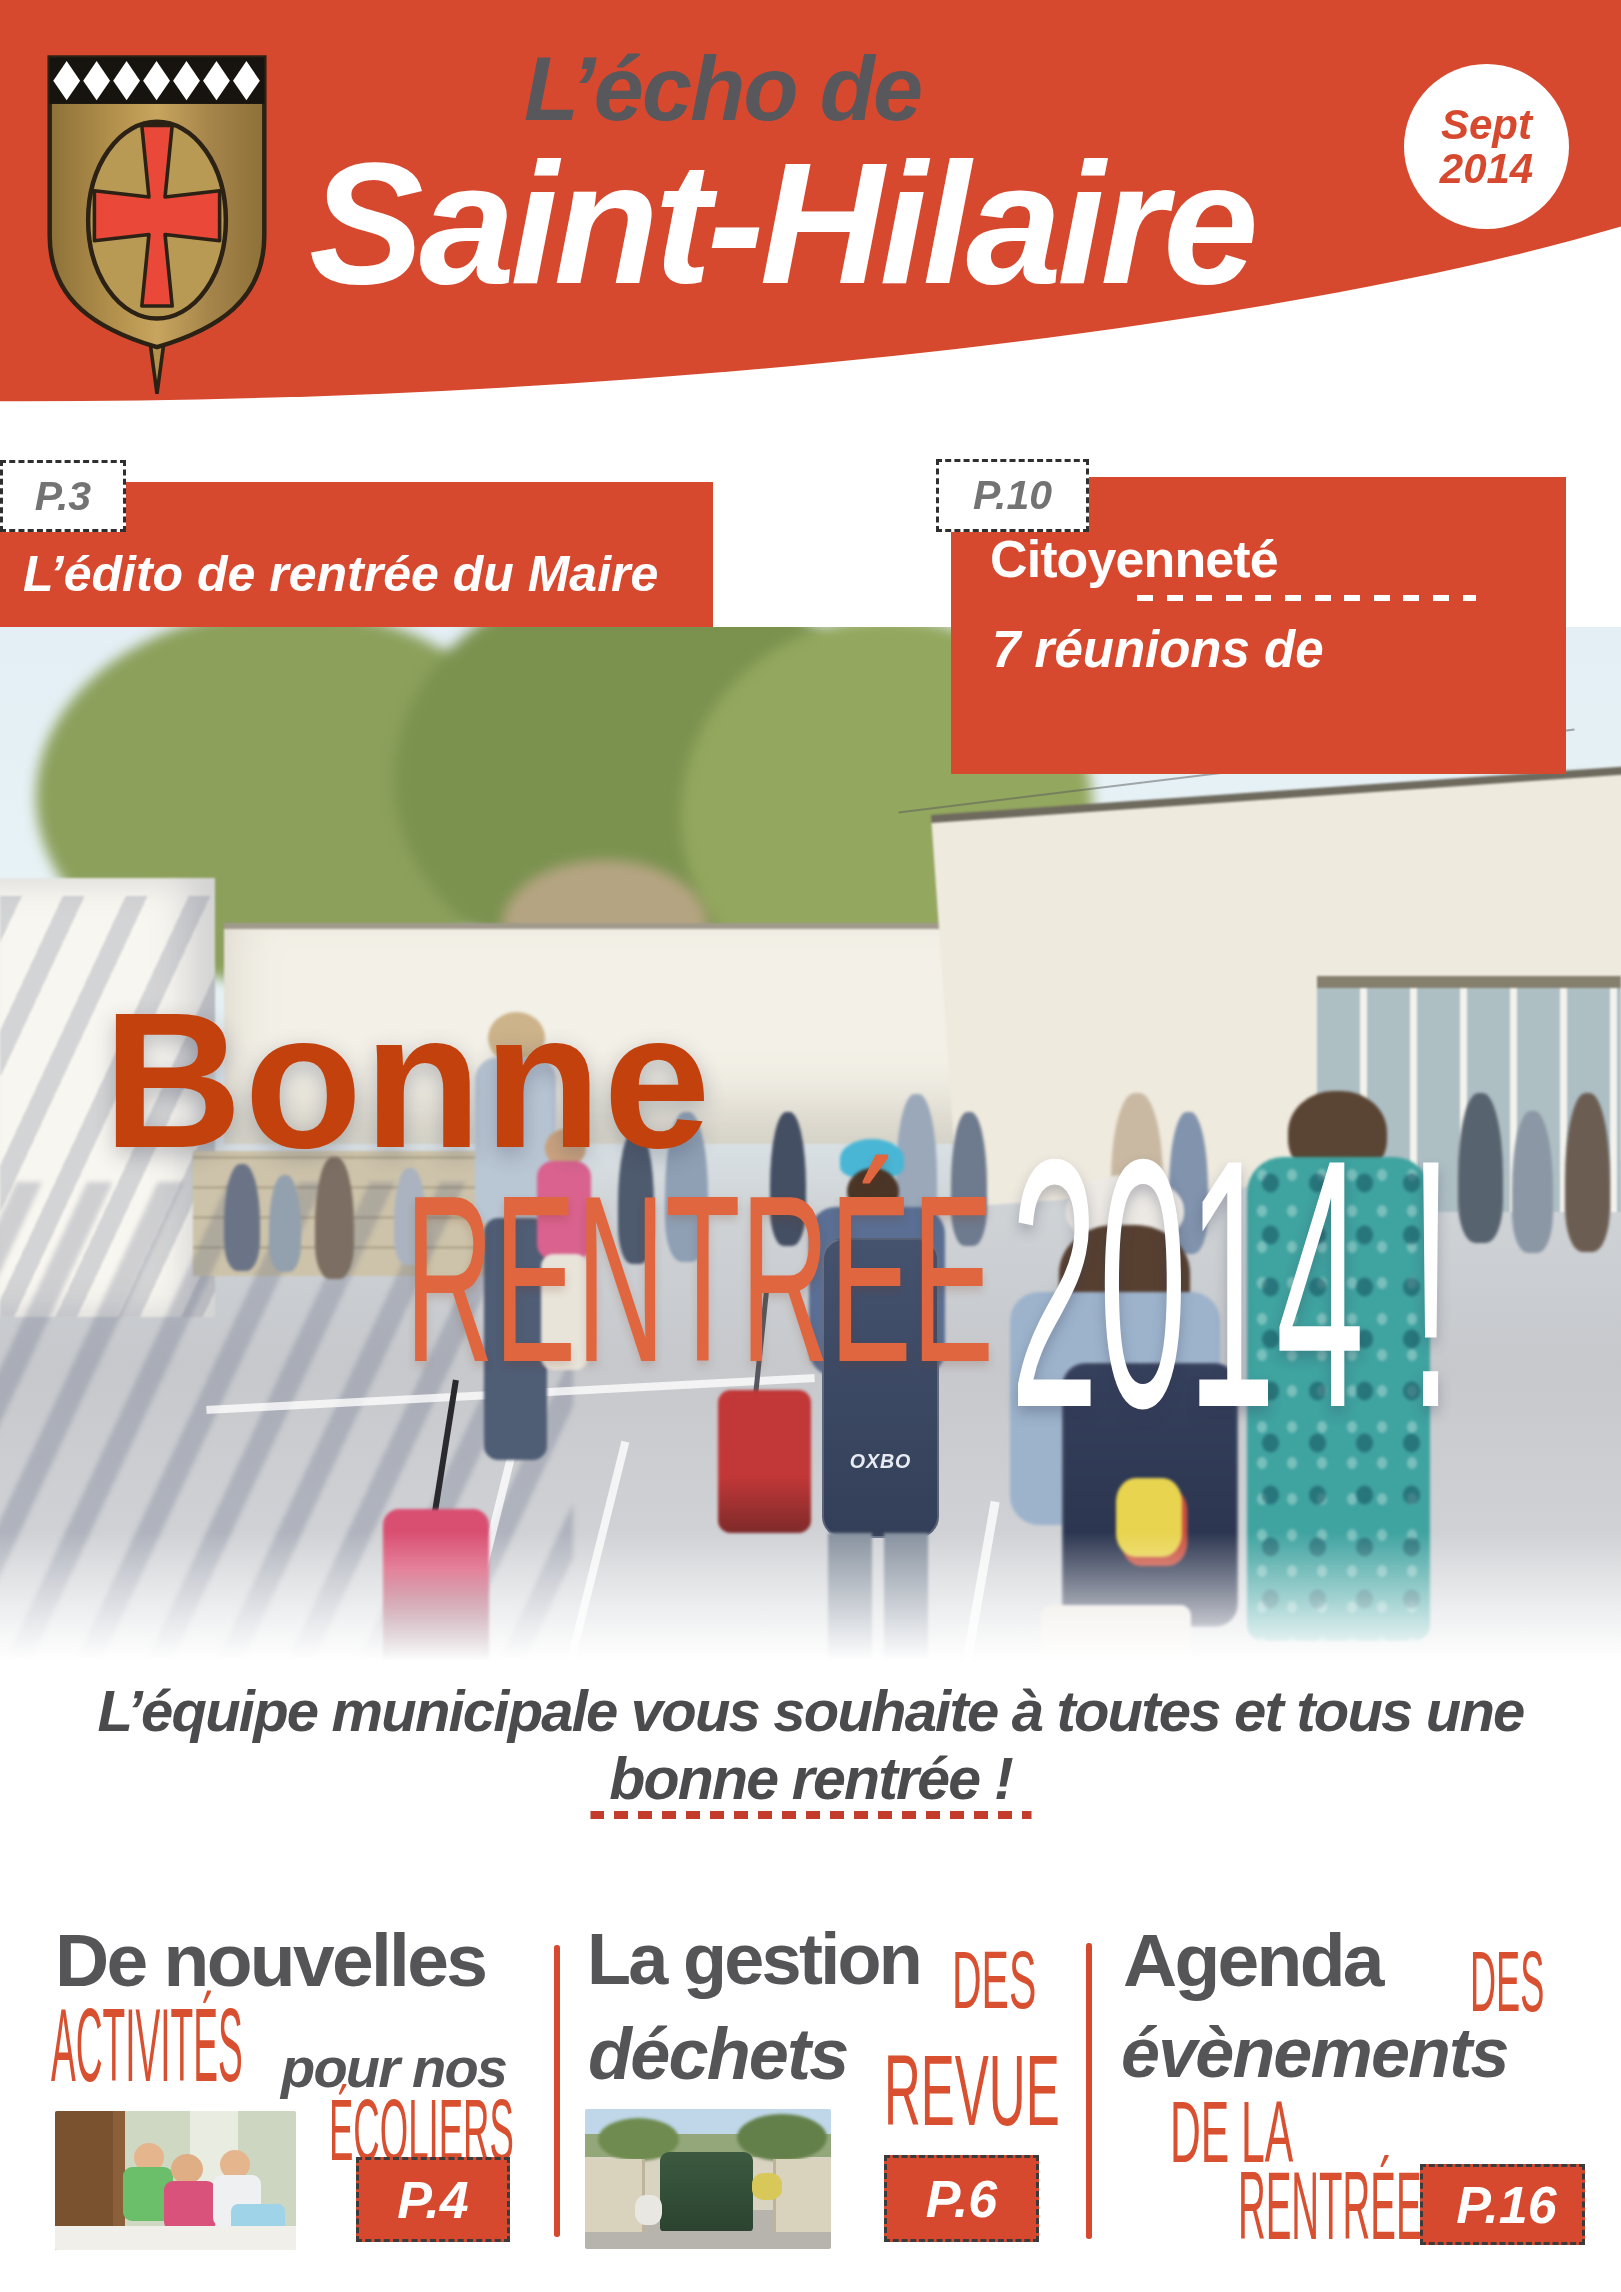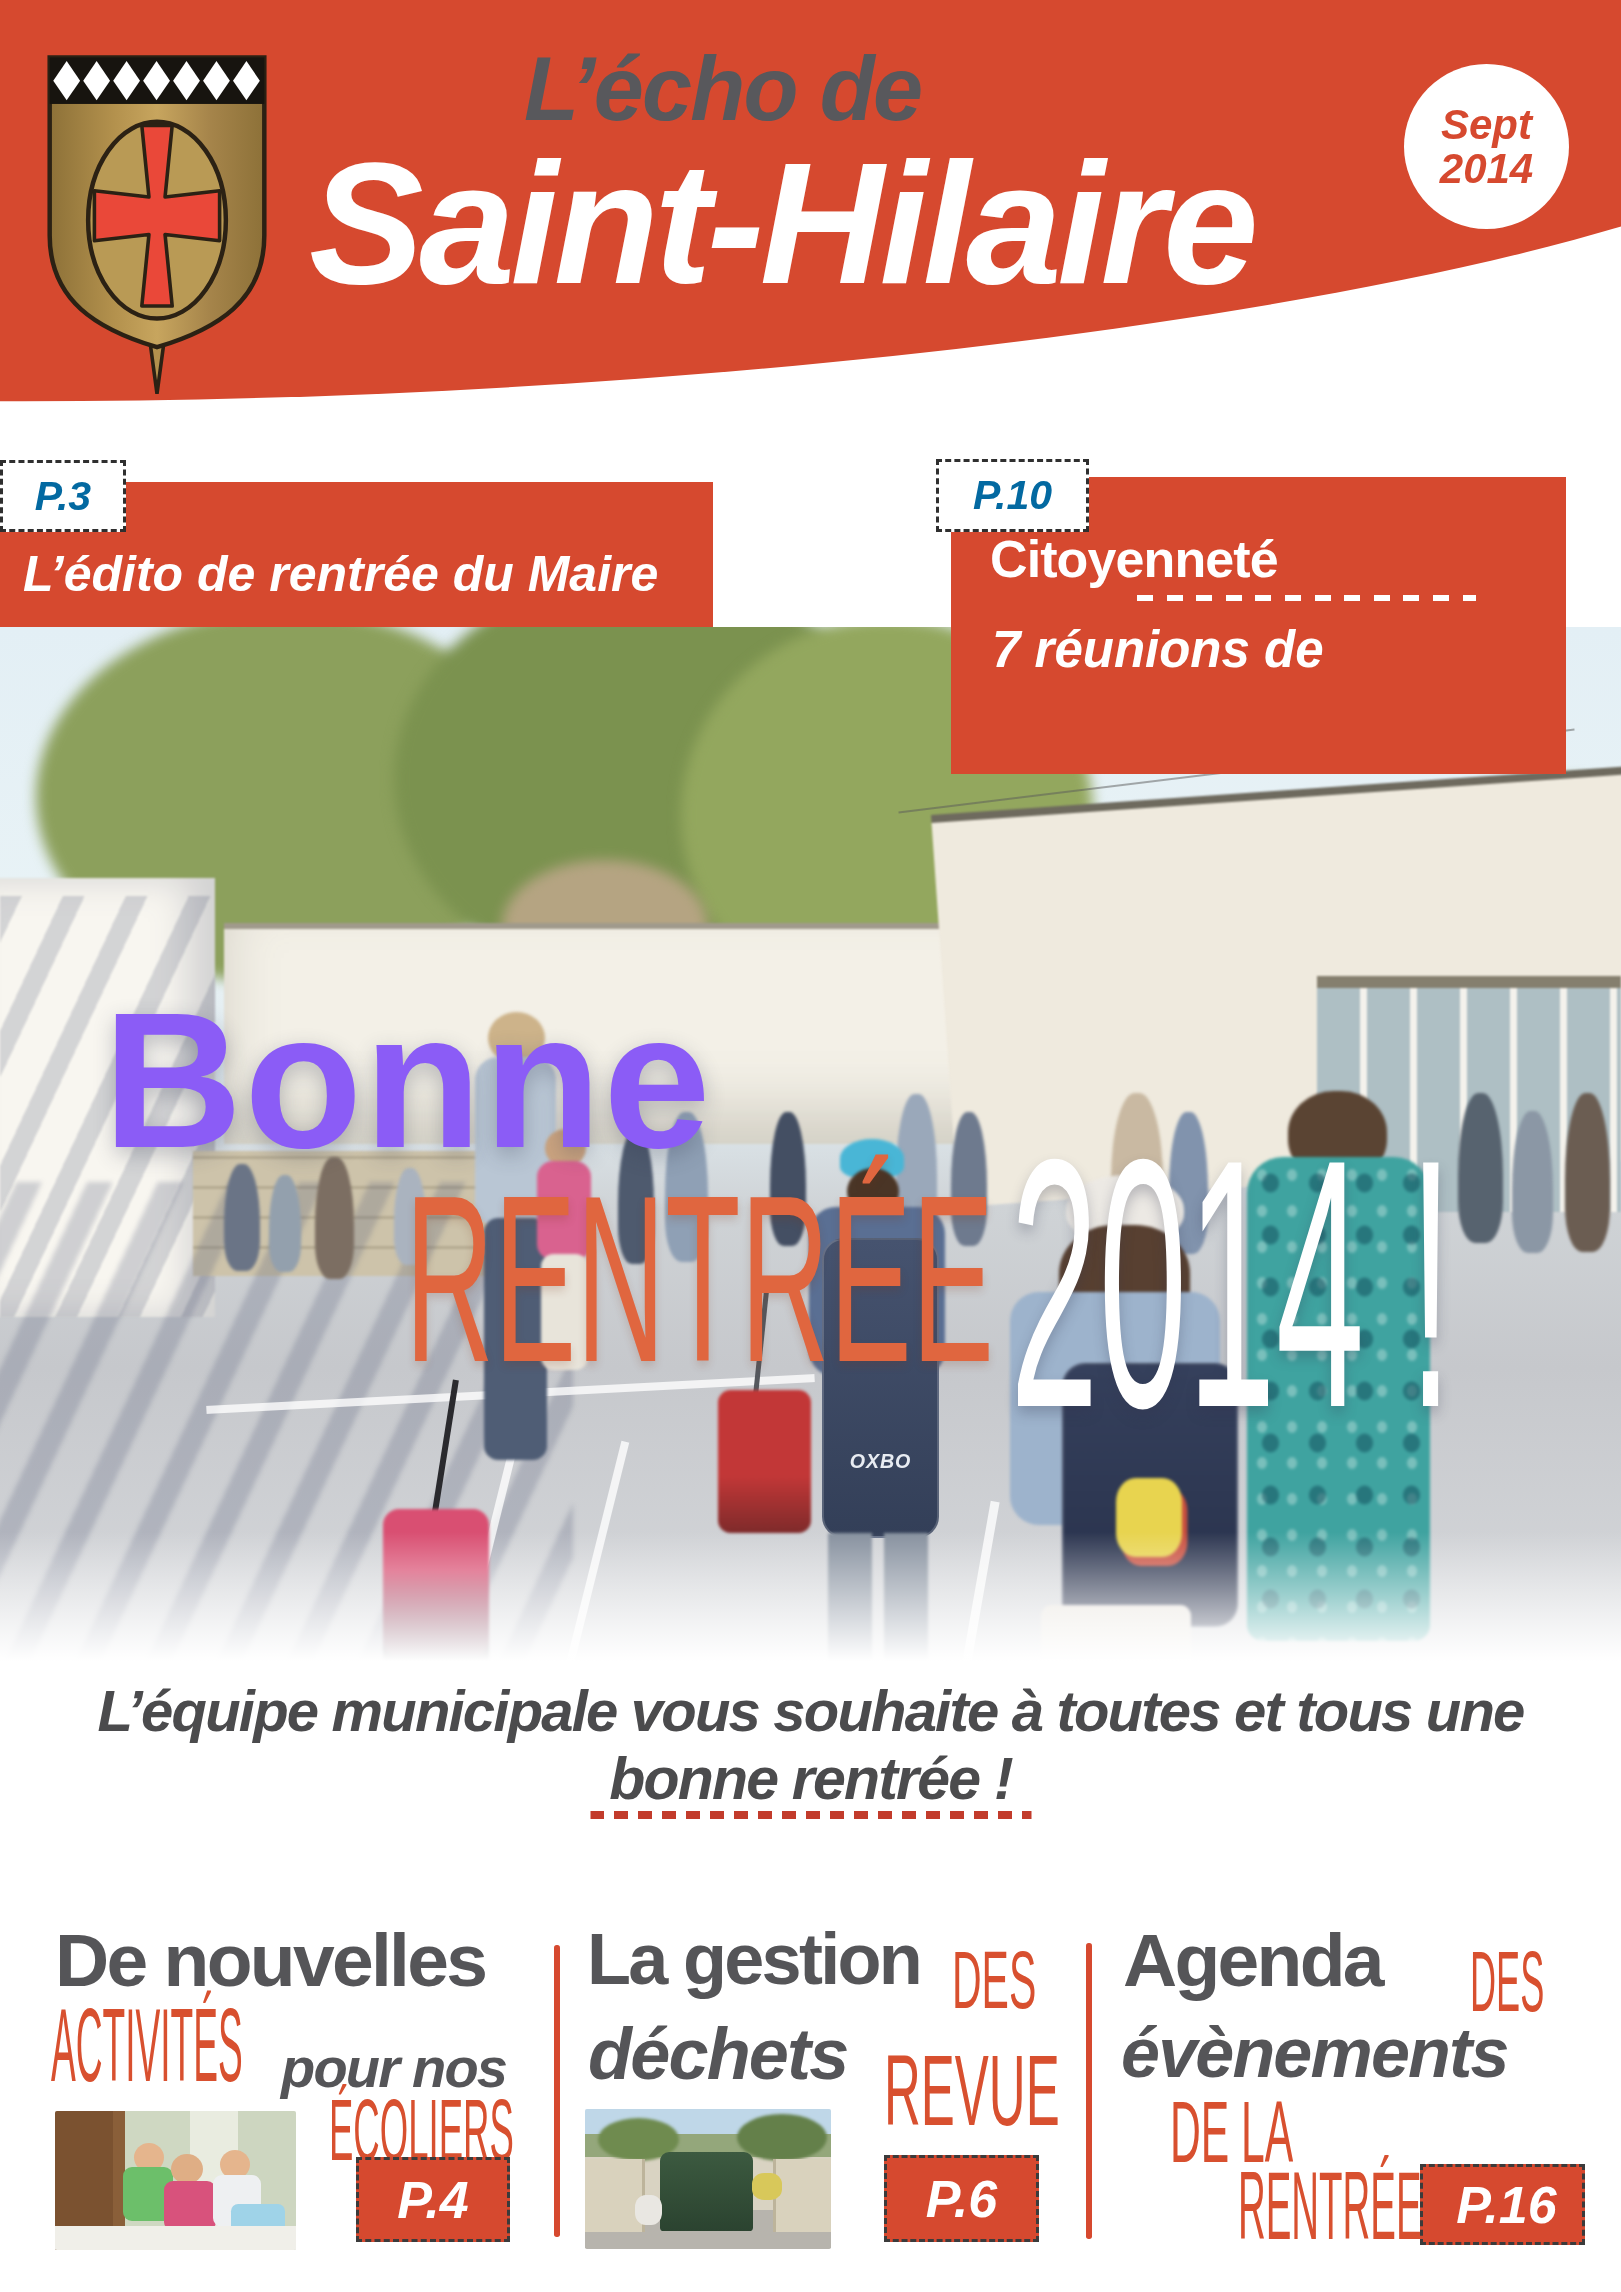--- a/index.html
+++ b/index.html
@@ -12,21 +12,21 @@
   .pretitle{position:absolute;left:524px;top:38px;font-size:90px;font-weight:700;font-style:italic;
             color:#58585c;letter-spacing:-1.8px;}
   .title{position:absolute;left:309px;top:124px;font-size:172px;font-weight:700;font-style:italic;
          color:#ffffff;letter-spacing:-4.5px;white-space:nowrap;}
   .issue-badge{position:absolute;left:1404px;top:64px;width:165px;height:165px;border-radius:50%;
                background:#ffffff;display:flex;flex-direction:column;align-items:center;justify-content:center;
                color:#d6492f;font-weight:700;font-style:italic;font-size:42px;line-height:1.04;}
   .crest{position:absolute;left:47px;top:43px;}
 
   
-  .pagebox{background:#ffffff;border:3.6px dashed #2f2f2f;color:#0369a1;font-weight:700;font-style:italic;
+  .pagebox{background:#ffffff;border:3.6px dashed #2f2f2f;color:#737373;font-weight:700;font-style:italic;
            display:flex;align-items:center;justify-content:center;z-index:5;}
   .teaser-band{position:absolute;left:0;top:482px;width:713px;height:145px;background:#d6492f;
                display:flex;align-items:center;z-index:4;}
   .teaser-band .t{margin-left:23px;margin-top:39px;color:#fff;font-size:50px;font-weight:700;font-style:italic;white-space:nowrap;}
   .teaser-block{position:absolute;left:951px;top:477px;width:615px;height:297px;background:#d6492f;z-index:4;}
   .teaser-block .cat{position:absolute;left:39px;top:52px;color:#fff;font-size:52px;font-weight:700;letter-spacing:-0.9px;}
   .teaser-block .dash-w{position:absolute;left:186px;top:118px;width:339px;height:6.3px;
         background:repeating-linear-gradient(90deg,#fff 0 16px,transparent 16px 29.6px);}
   .teaser-block .l1{position:absolute;left:41px;top:143px;color:#fff;font-size:51px;font-weight:700;font-style:italic;}
   .teaser-block .l2{position:absolute;left:41px;top:204px;color:#fff;font-size:51px;font-weight:700;font-style:italic;}
@@ -37,21 +37,21 @@
   .photo *{position:absolute;}
   .tree{border-radius:50%;filter:blur(6.3px);}
   .blob{filter:blur(1.8px);}
   .bldg{filter:blur(0.9px);}
   .person{border-radius:45% 45% 38% 38% / 55% 55% 28% 28%;filter:blur(1.8px);}
   .fade-bottom{left:0;bottom:0;width:100%;height:152px;
         background:linear-gradient(180deg,rgba(255,255,255,0) 0%,#ffffff 85%);}
   .pline{background:rgba(255,255,255,.78);filter:blur(0.5px);}
 
   
-  .hero-w1{position:absolute;left:103px;top:969px;font-size:193px;font-weight:700;color:#8b5cf6;
+  .hero-w1{position:absolute;left:103px;top:969px;font-size:193px;font-weight:700;color:#c2410c;
            letter-spacing:1.8px;z-index:6;text-shadow:0 7.2px 21.5px rgba(50,55,80,.30);}
   .hand{display:inline-block;transform-origin:left top;white-space:nowrap;line-height:.92;
         font-family:"Liberation Sans", sans-serif;}
   .hero-w2{position:absolute;left:405px;top:1170px;z-index:6;color:#e0663f;font-size:237px;
            transform:scaleX(.52);text-shadow:0 4.5px 12.5px rgba(120,50,20,.18);}
   .hero-w3{position:absolute;left:1010px;top:1121px;z-index:6;color:#ffffff;font-size:354px;
            transform:scaleX(.45);text-shadow:0 7.2px 19.7px rgba(50,55,80,.28);}
 
   
   .cap1{position:absolute;left:50%;transform:translateX(-50%);top:1677px;white-space:nowrap;

